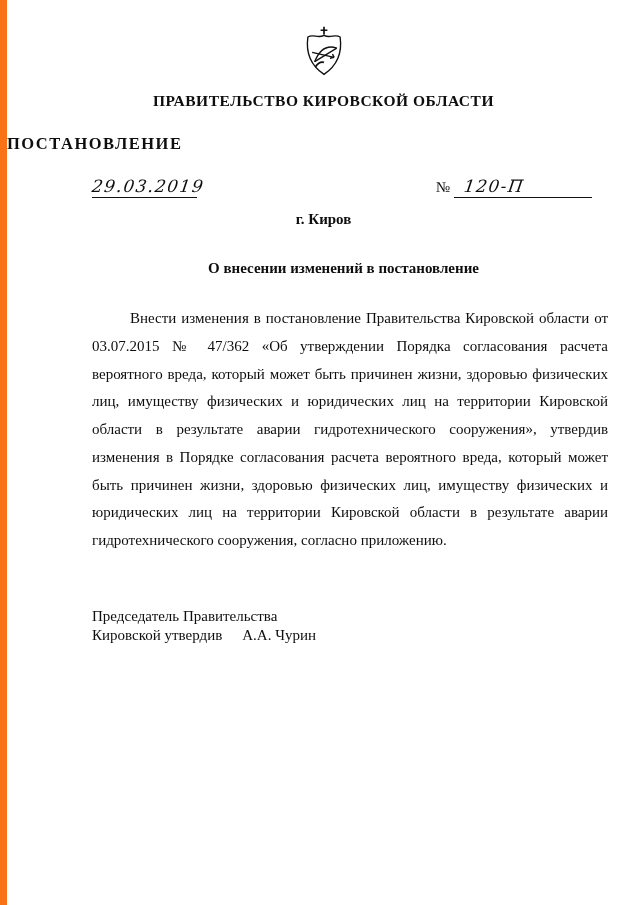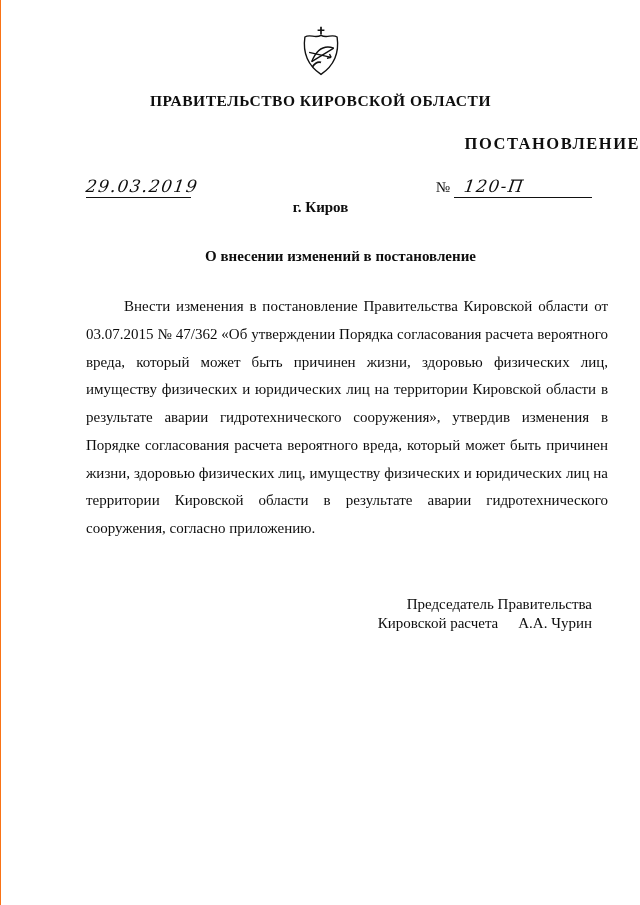--- a/index.html
+++ b/index.html
@@ -6,40 +6,40 @@
     margin: 0;
     padding: 0;
     background: #ffffff;
   }
   .page {
     position: relative;
     width: 640px;
     height: 905px;
     background: #ffffff;
     box-sizing: border-box;
-    border-left: 1px solid #f97316;
+    border-left: 7px solid #f97316;
     font-family: "Liberation Serif", serif;
     color: #0e0e0e;
     overflow: hidden;
   }
   .emblem {
     width: 52px;
     height: 56px;
     margin: 26px auto 10px auto;
   }
   .emblem svg { width: 100%; height: 100%; }
   .org-name {
     text-align: center;
     font-weight: bold;
     font-size: 15.5px;
     letter-spacing: 0.5px;
     margin-top: 6px;
   }
   .doc-type {
-    text-align: right;
+    text-align: left;
     font-weight: bold;
     font-size: 16.5px;
     letter-spacing: 1.5px;
     margin-top: 24px;
   }
   .meta-row {
     display: flex;
     justify-content: space-between;
     align-items: flex-end;
     margin: 22px 48px 0 85px;
@@ -69,42 +69,41 @@
   }
   .num-value {
     width: 128px;
     border-bottom: 1.5px solid #111;
     padding: 0 0 1px 10px;
   }
   .place {
     text-align: center;
     font-size: 15px;
     font-weight: bold;
-    margin-top: 1px;
+    margin-top: 13px;
   }
   .doc-title {
     text-align: center;
     font-weight: bold;
     font-size: 15px;
     line-height: 1.4;
     margin-top: 30px;
     padding-left: 40px;
   }
   .body-text {
     margin: 26px 32px 0 85px;
     font-size: 15px;
     line-height: 1.85;
     text-align: justify;
     text-indent: 38px;
   }
   .signature {
     margin: 52px 48px 0 85px;
     font-size: 15px;
     line-height: 1.3;
-    text-align: right;
   }
   .signature .sig-name {
     display: inline-block;
     margin-left: 20px;
   }
 </style>
 </head>
 <body>
 
 <div class="page">
@@ -144,17 +143,17 @@
 
   <div class="doc-title">
     <span>О внесении изменений в постановление</span><br>
   </div>
 
   <p class="body-text">Внести изменения в постановление Правительства Кировской области от 03.07.2015 № 47/362 «Об утверждении Порядка согласования расчета вероятного вреда, который может быть причинен жизни, здоровью физических лиц, имуществу физических и юридических лиц на территории Кировской области в результате аварии гидротехнического сооружения», утвердив изменения в Порядке согласования расчета вероятного вреда, который может быть причинен жизни, здоровью физических лиц, имуществу физических и юридических лиц на территории Кировской области в результате аварии гидротехнического сооружения, согласно приложению.</p>
 
   <div class="signature">
     <div>Председатель Правительства</div>
     <div>
-      <span>Кировской расчета</span><span class="sig-name">А.А. Чурин</span>
+      <span>Кировской утвердив</span><span class="sig-name">А.А. Чурин</span>
     </div>
   </div>
 
 </div>
 
 </body></html>

